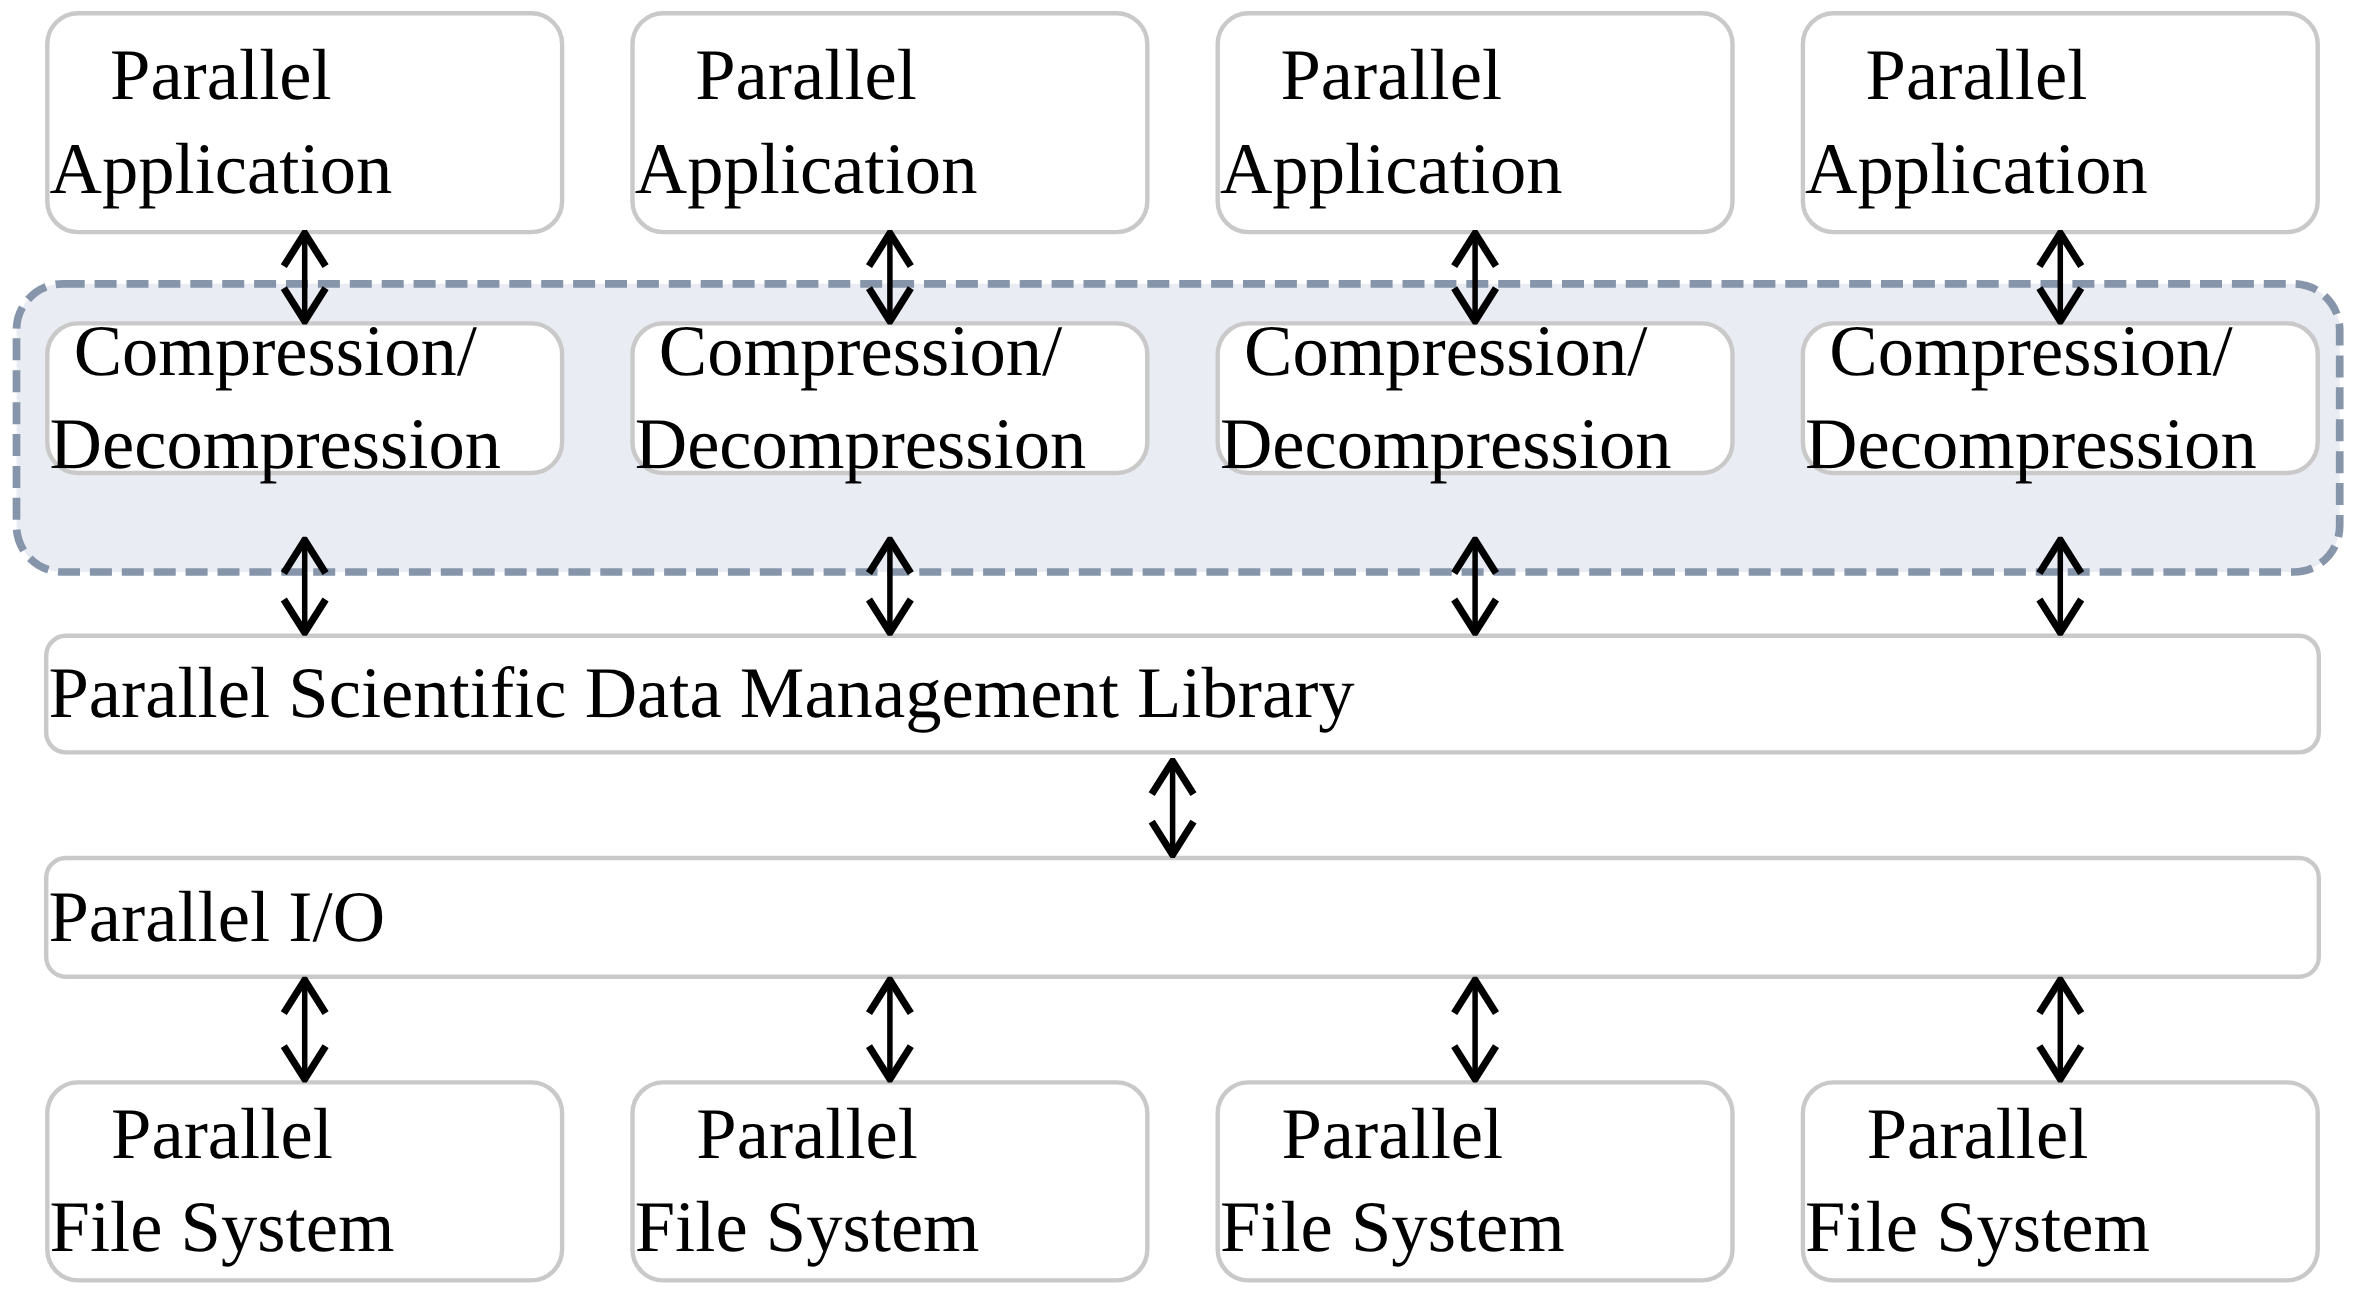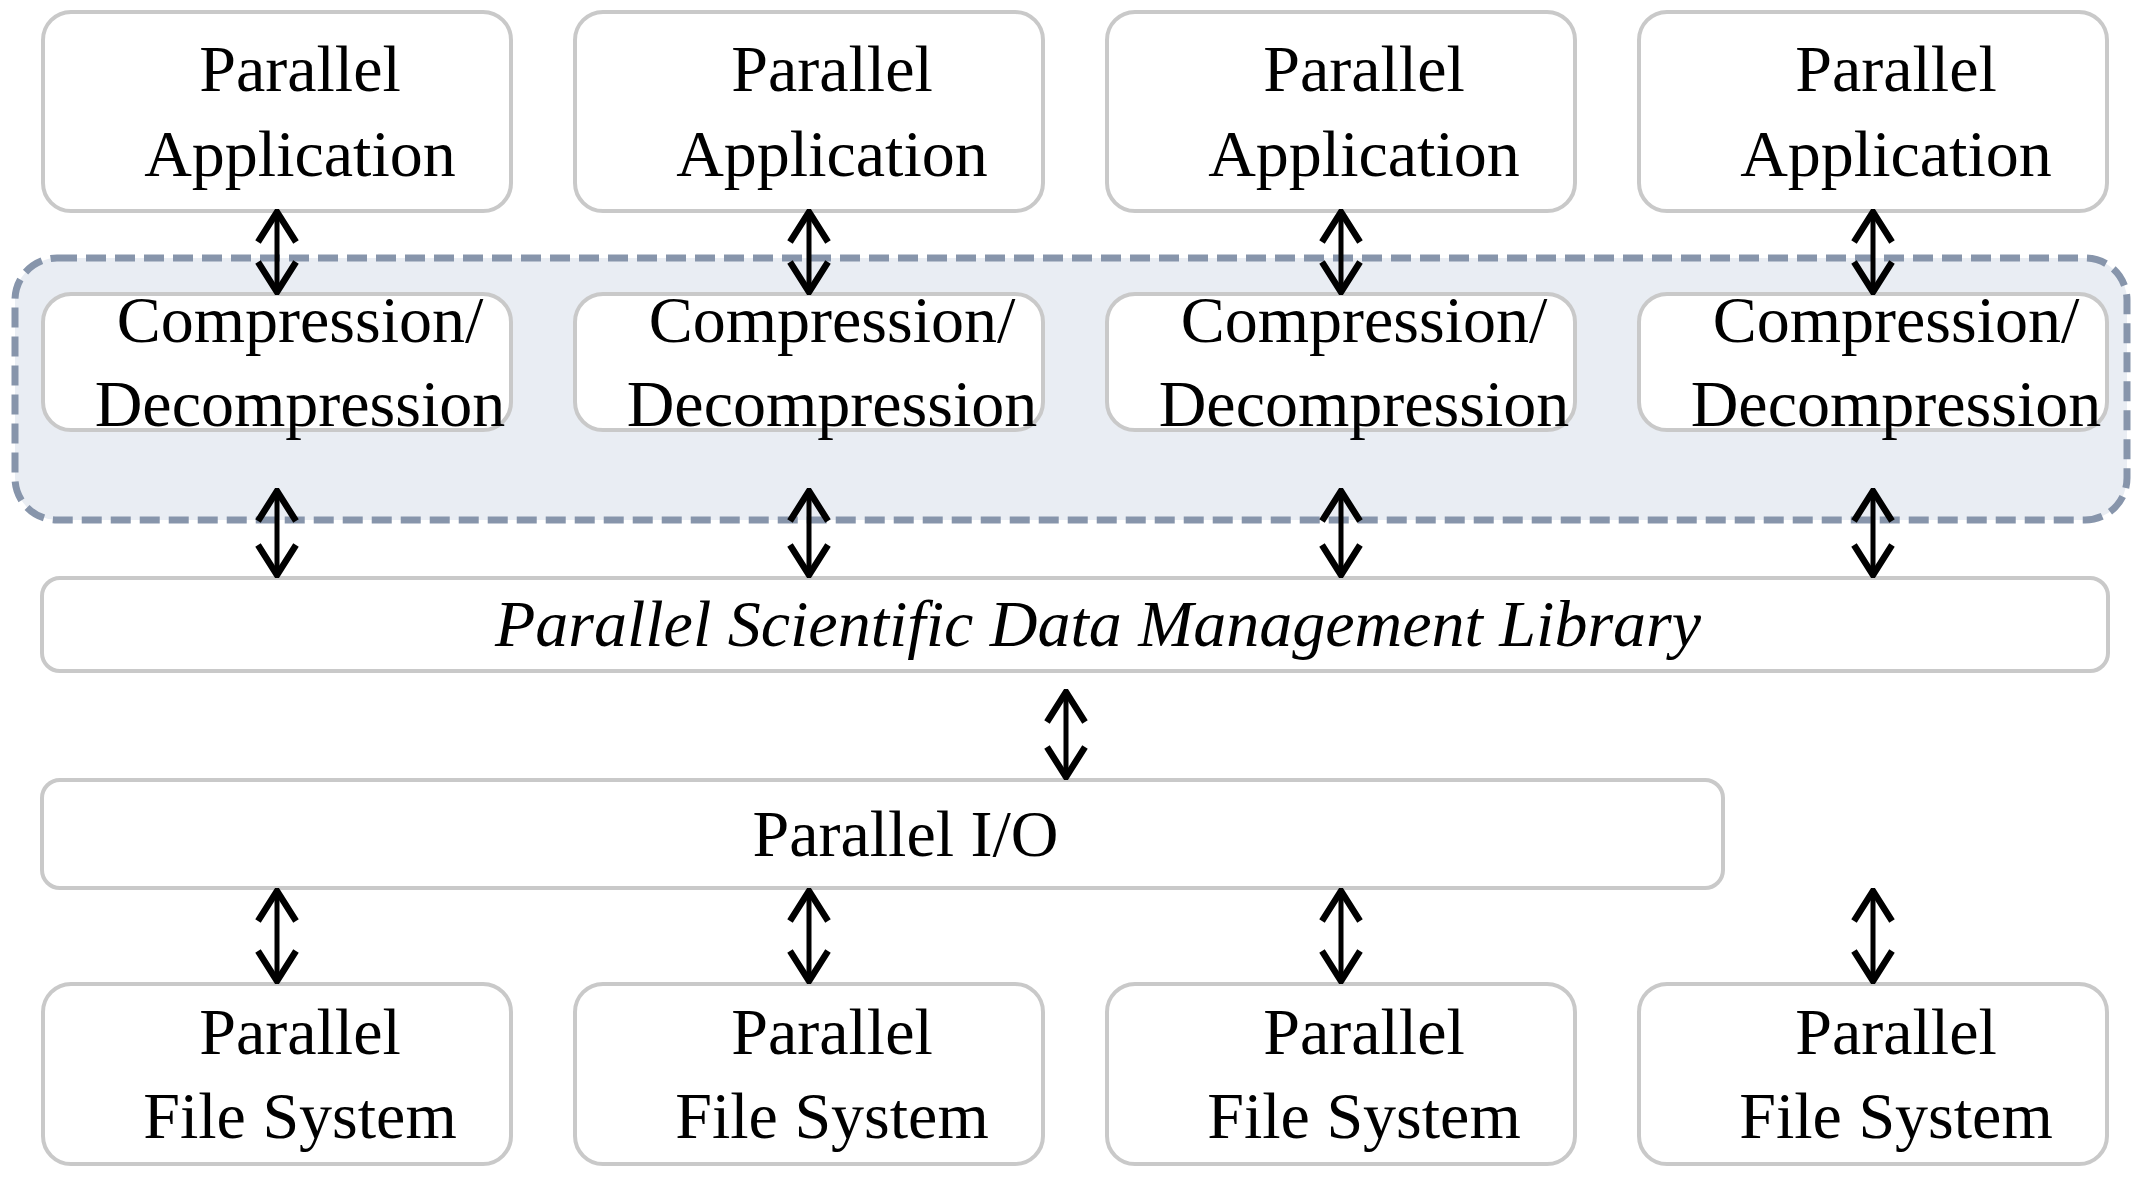--- a/index.html
+++ b/index.html
@@ -20,24 +20,23 @@
     color:var(--text);
     overflow:hidden;
   }
   .layer-svg{position:absolute;left:0;top:0;z-index:0;}
   .node{
     position:absolute;
     box-sizing:border-box;
     background:var(--box-fill);
     border:4px solid var(--box-border);
     border-radius:30px;
-    display:flex;align-items:center;justify-content:center;
+    display:flex;align-items:center;
     text-align:center;
     z-index:1;
-    padding-left:46px;
   }
   .node .lbl{
     white-space:pre-line;
     font-size:66px;
     line-height:1.28;
     display:block;
   }
   .wide{border-radius:20px;}
   .col1{left:41px;}  .col2{left:573px;}  .col3{left:1105px;}  .col4{left:1637px;}
   .colw{width:472px;}
@@ -84,25 +83,25 @@
     </div>
   <div class="node colw col3 row-comp">
       <span class="lbl">Compression/
 Decompression</span>
     </div>
   <div class="node colw col4 row-comp">
       <span class="lbl">Compression/
 Decompression</span>
     </div>
 
-  <div class="node wide" style="left:40px;top:576px;width:2070px;height:97px;font-style:italic;">
+  <div class="node wide" style="left:40px;top:576px;width:2070px;height:110px;">
       <span class="lbl">Parallel Scientific Data Management Library</span>
     </div>
 
-  <div class="node wide" style="left:40px;top:778px;width:1685px;height:112px;">
+  <div class="node wide" style="left:40px;top:778px;width:2070px;height:112px;">
       <span class="lbl">Parallel I/O</span>
     </div>
 
   <div class="node colw col1 row-fs">
       <span class="lbl">Parallel
 File System</span>
     </div>
   <div class="node colw col2 row-fs">
       <span class="lbl">Parallel
 File System</span>

